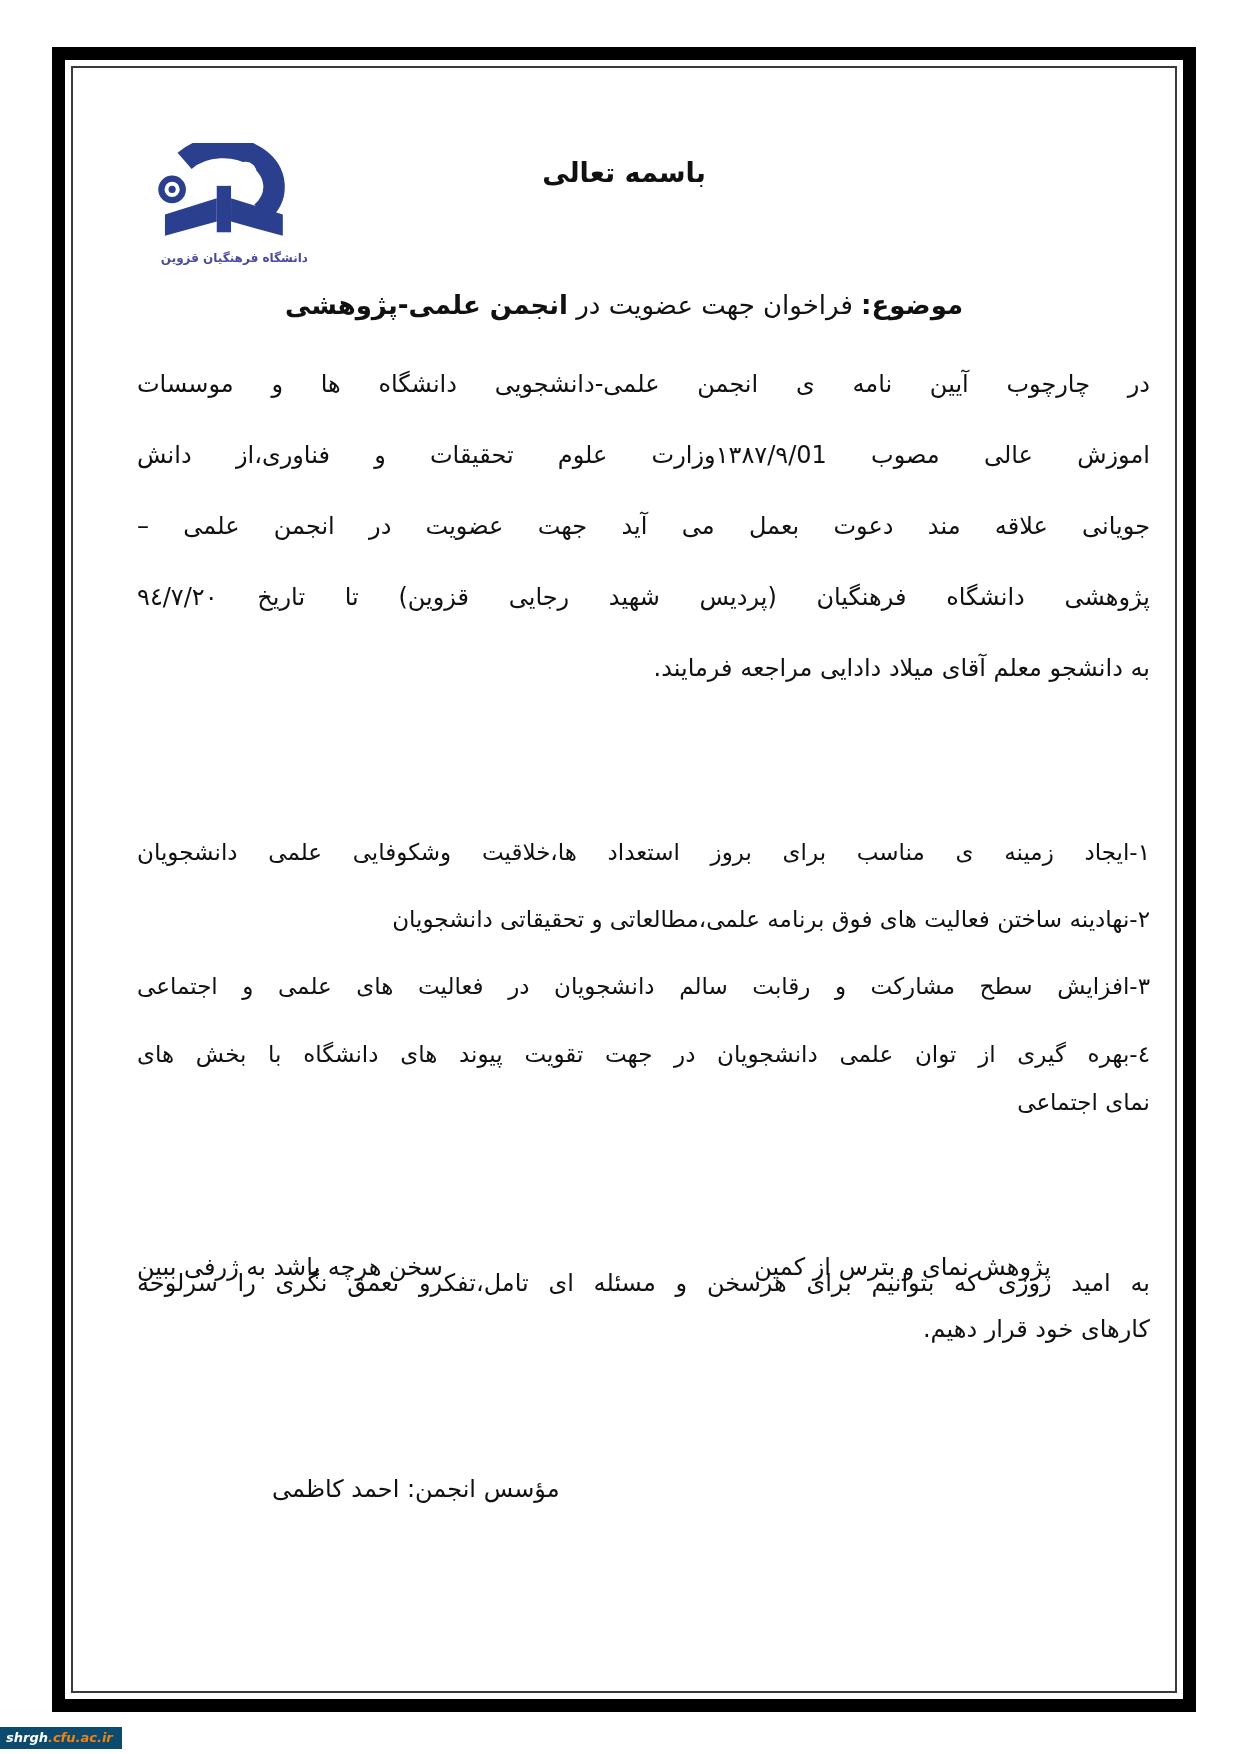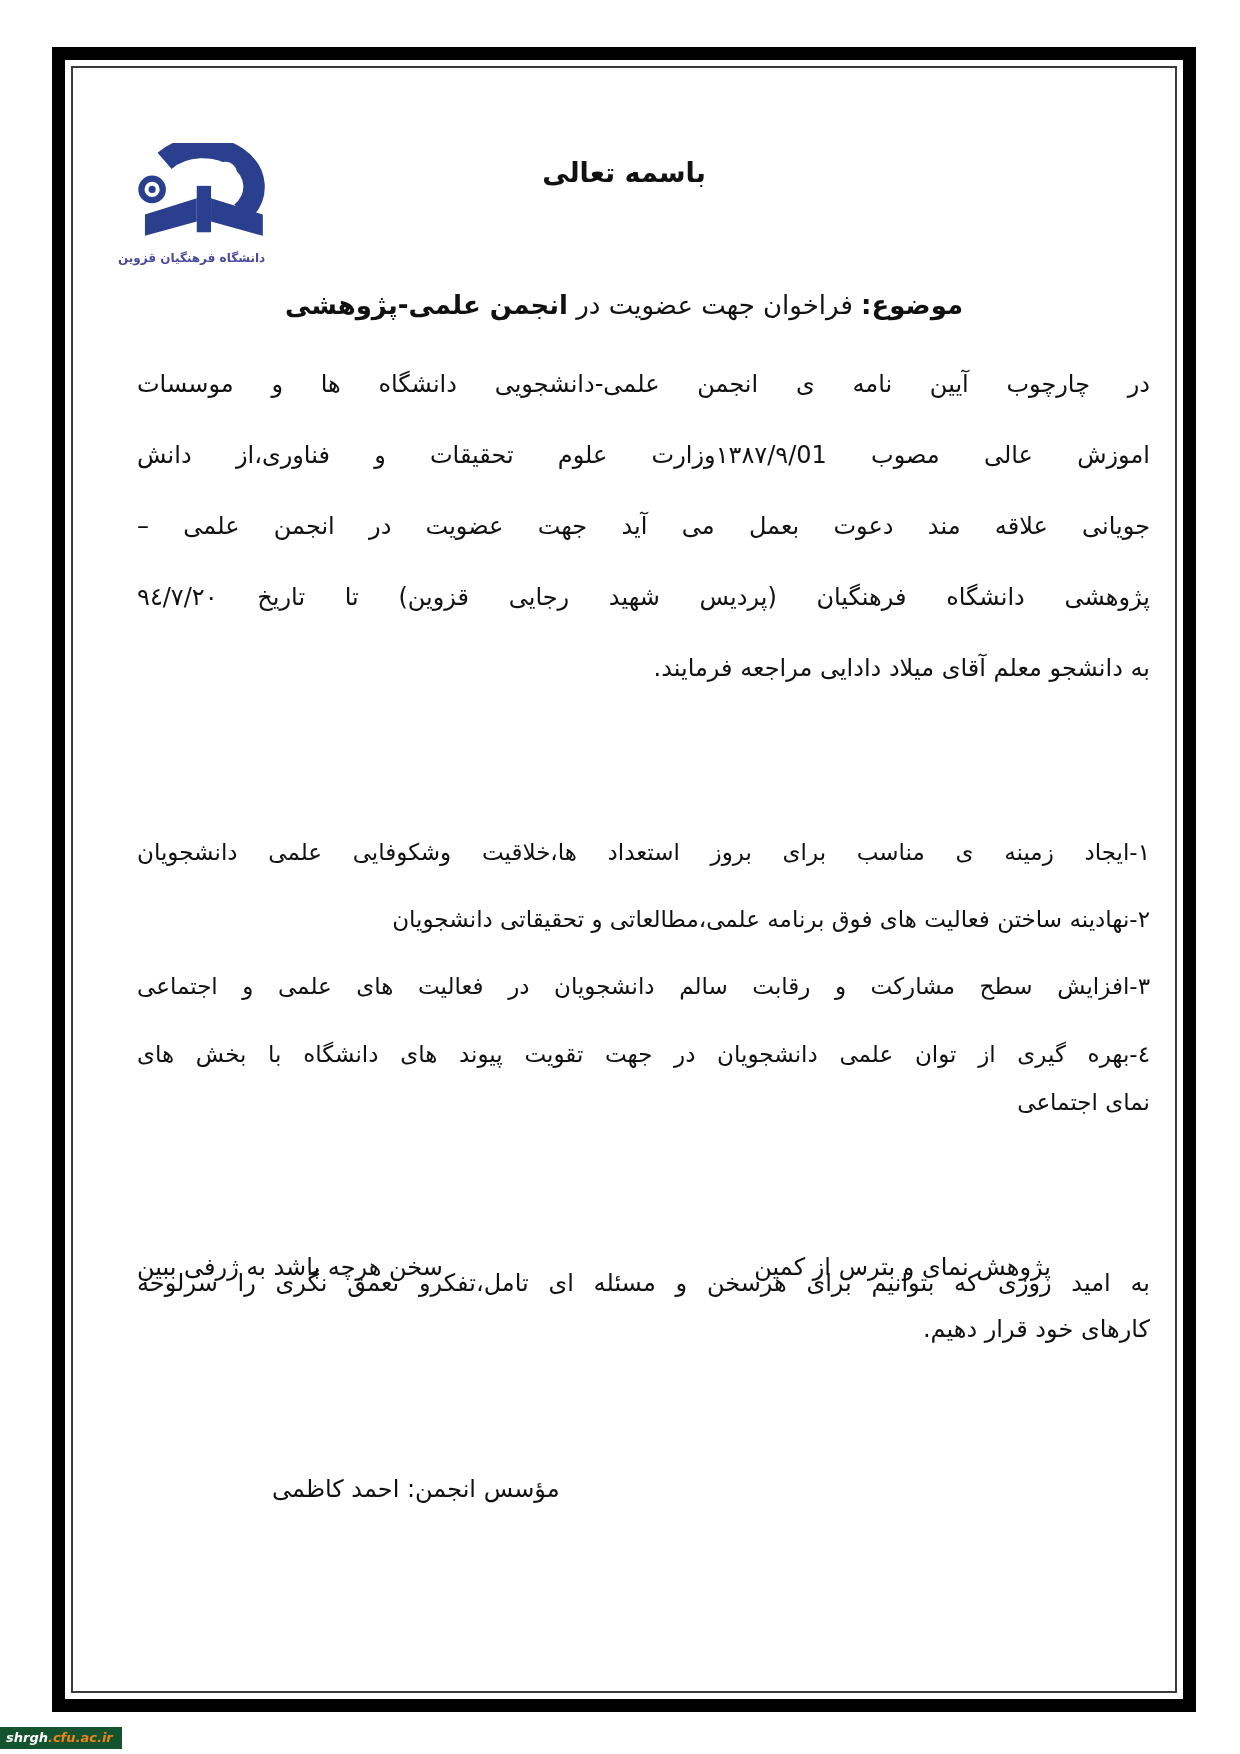--- a/index.html
+++ b/index.html
@@ -22,21 +22,21 @@
     position:absolute;left:6px;top:6px;right:6px;bottom:6px;
     border:2px solid #3a3a3a;
   }
   .content{
     position:absolute;left:9px;top:9px;right:9px;bottom:9px;
     direction:rtl;
   }
   
   .logo-block{
     position:absolute;top:66px;left:36px;
-    width:190px;text-align:left;direction:ltr;
+    width:190px;text-align:right;direction:ltr;
   }
   .logo-caption{
     margin-top:4px;
     font-size:12px;font-weight:bold;
     color:#4b4b9e;
     letter-spacing:1px;
   }
   .bismillah{
     position:absolute;top:76px;left:0;right:0;
     text-align:center;
@@ -74,21 +74,21 @@
   .closing .cline{line-height:46px;}
   .hope{top:1332px;font-size:24px;line-height:40px;text-align:right;padding-left:55px;padding-right:60px;}
   .signature{
     top:1392px;font-size:24px;line-height:40px;
     text-align:left;padding-left:190px;
   }
   
   .watermark{
     position:absolute;left:0;top:1727px;
     height:22px;line-height:22px;
-    background:#14532d;
+    background:#0c4a6e;
     padding:0 9px 0 6px;
     font-size:13px;font-weight:bold;font-style:italic;
     direction:ltr;
     font-family:"DejaVu Sans",sans-serif;
   }
   .wm-prefix{color:#ffffff;}
   .wm-suffix{color:#ef8318;}
 </style>
 </head>
 <body>

